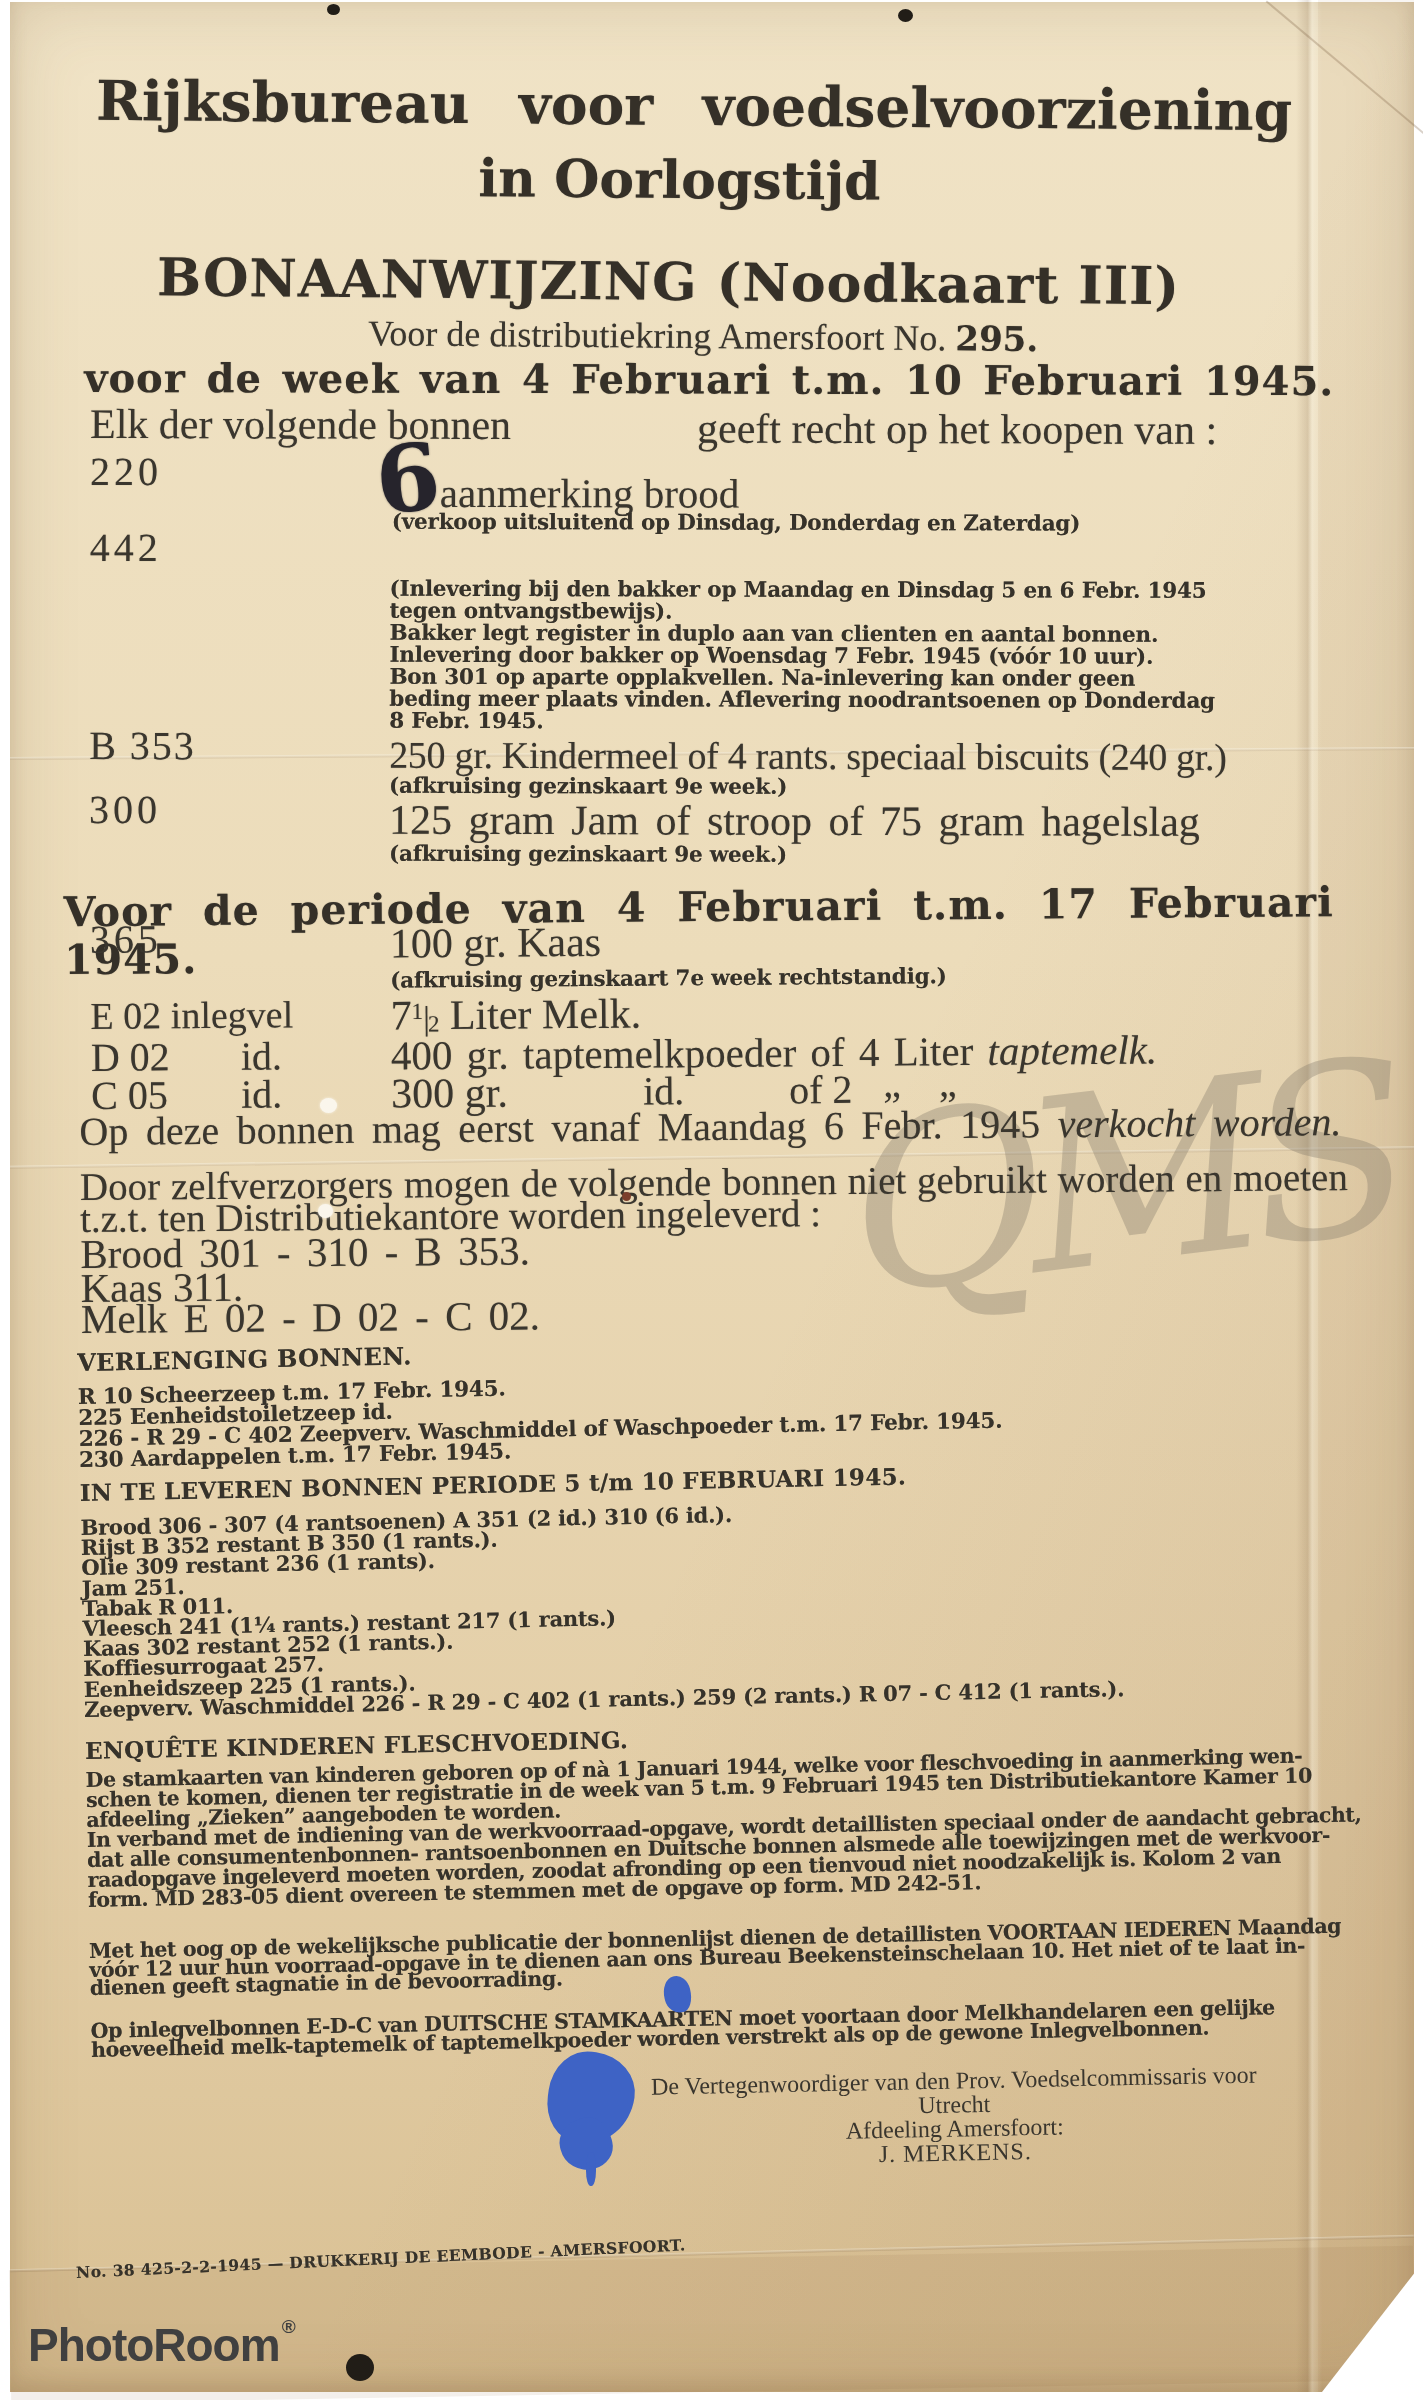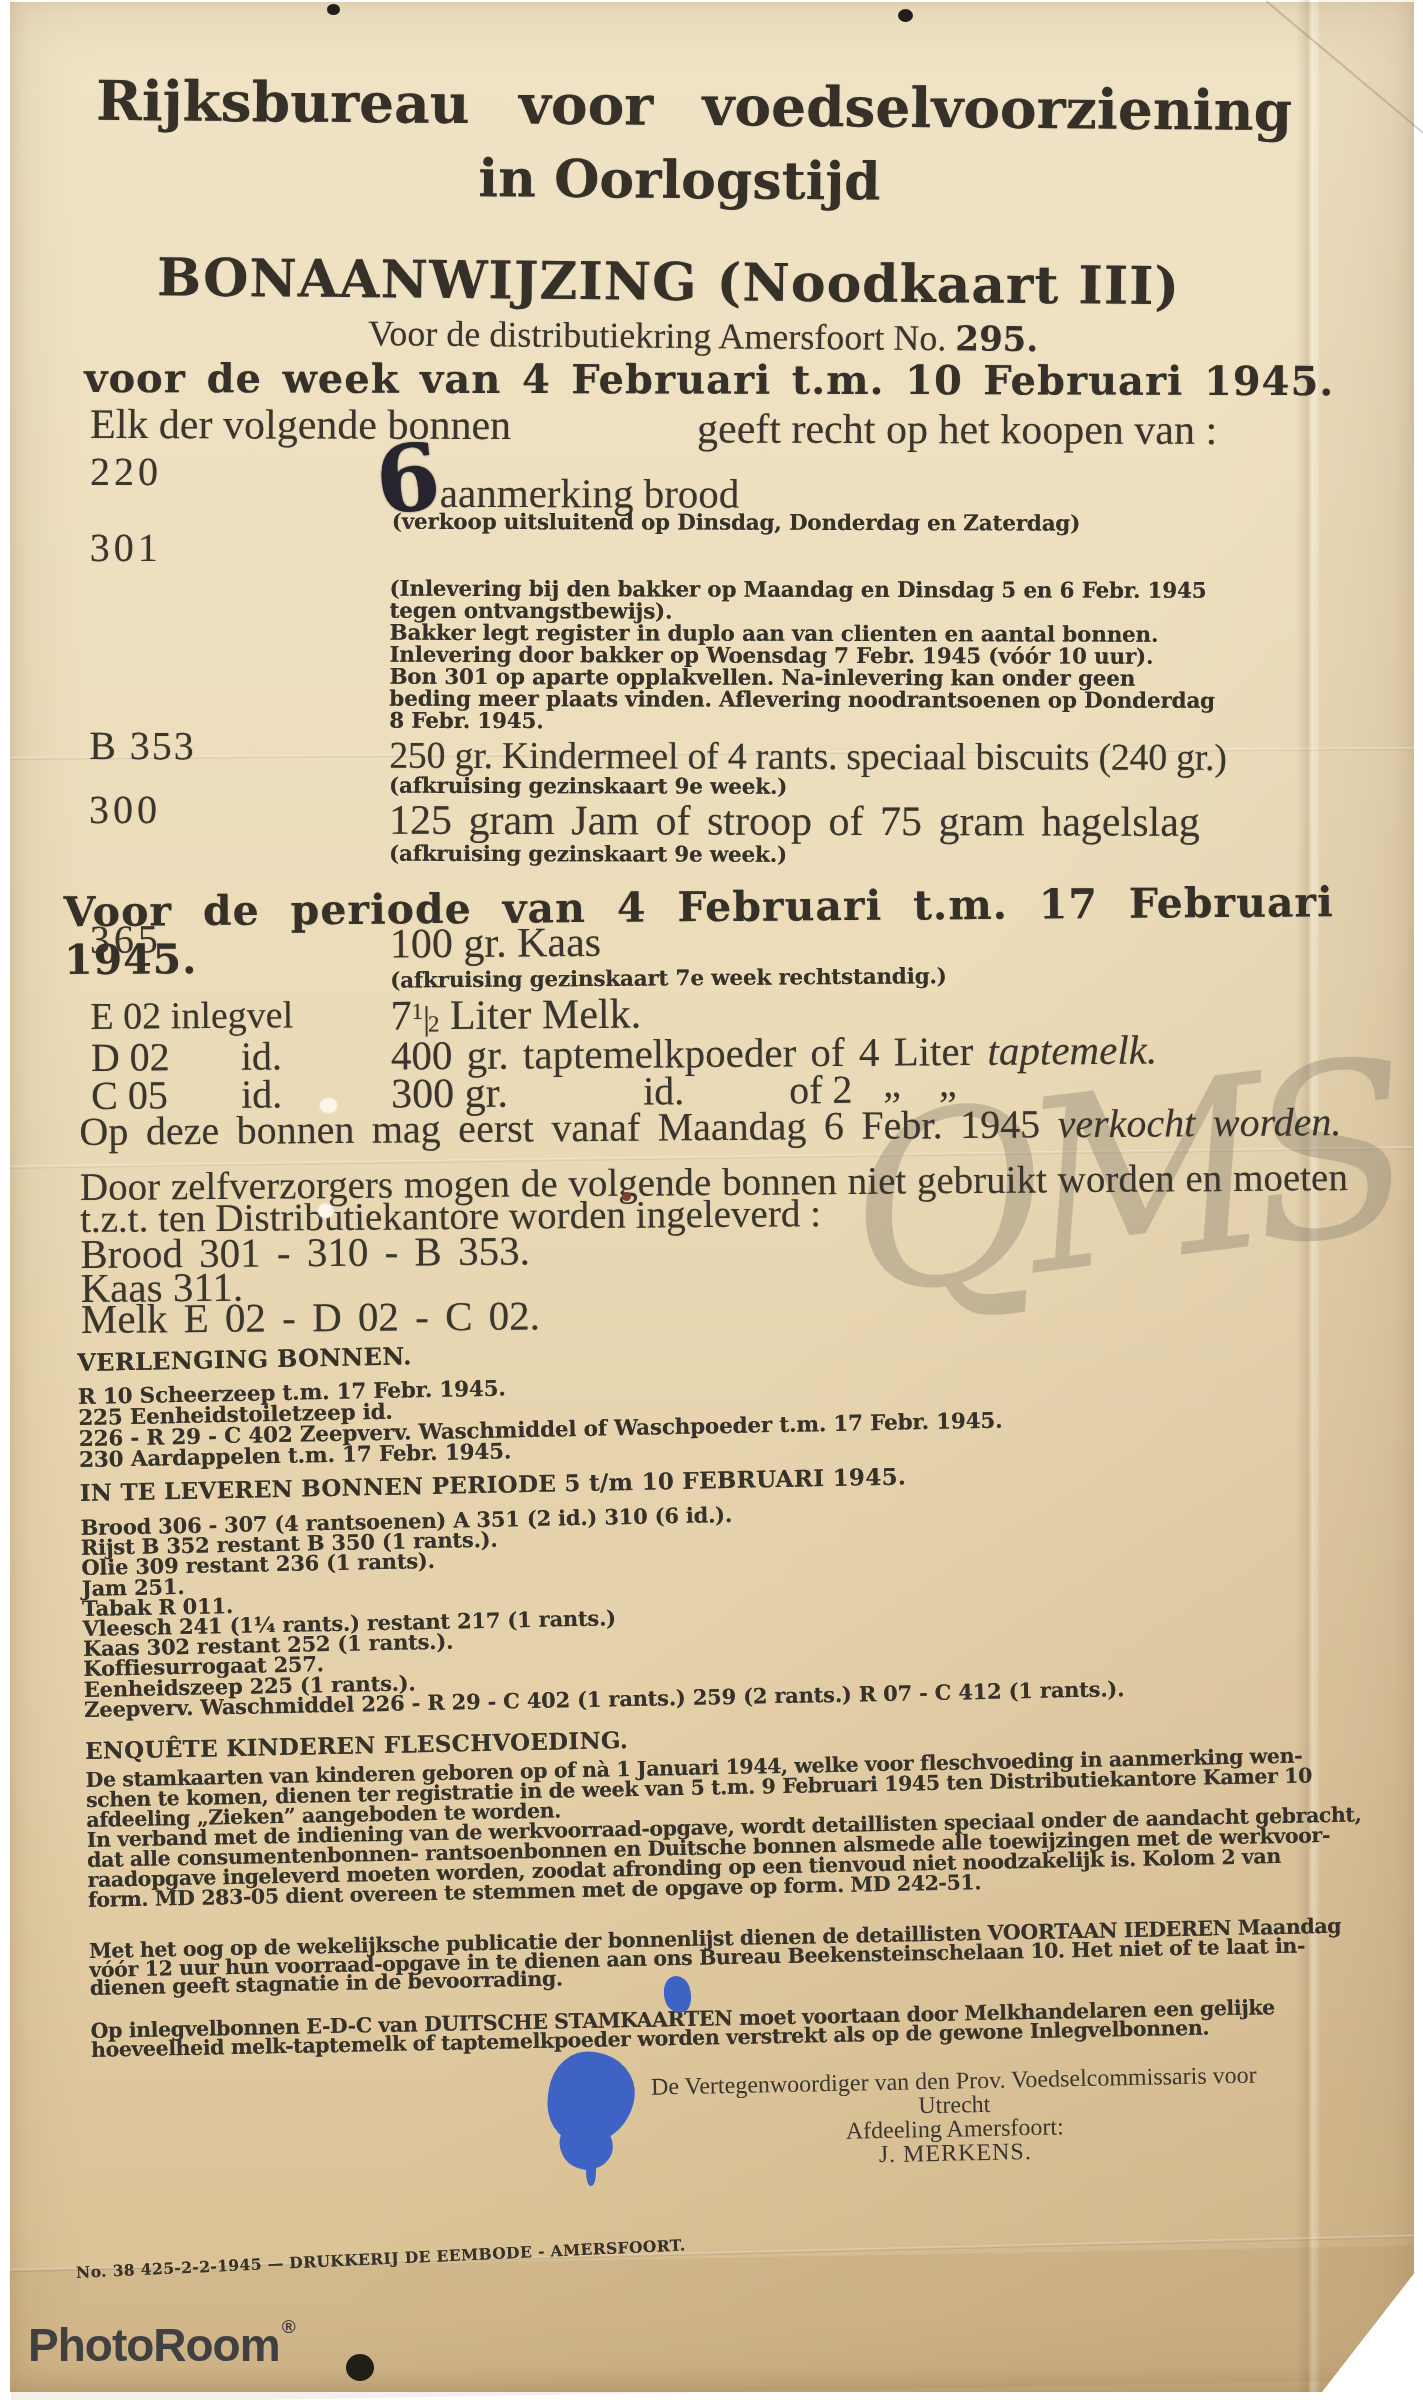--- a/index.html
+++ b/index.html
@@ -85,21 +85,21 @@
   <div class="rot rot-week txt">
     <div class="abs slab just" style="left:84px;top:354px;width:1250px;font-size:40px;letter-spacing:1px;">voor de week van 4 Februari t.m. 10 Februari 1945.</div>
     <div class="abs rom" style="left:90px;top:400px;font-size:42px;">Elk der volgende bonnen</div>
     <div class="abs rom" style="left:697px;top:403px;font-size:42px;">geeft recht op het koopen van :</div>
 
     <div class="abs rom" style="left:90px;top:448px;font-size:40px;letter-spacing:4px;">220</div>
     <div class="abs slab" style="left:376px;top:424px;font-size:92px;color:#26242c;transform:rotate(-6deg);text-shadow:0 0 2px rgba(38,36,44,.6);">6</div>
     <div class="abs rom" style="left:440px;top:468px;font-size:41px;">aanmerking brood</div>
     <div class="abs fine" style="left:392px;top:510px;">(verkoop uitsluitend op Dinsdag, Donderdag en Zaterdag)</div>
 
-    <div class="abs rom" style="left:90px;top:524px;font-size:40px;letter-spacing:4px;">301</div>
+    <div class="abs rom" style="left:90px;top:524px;font-size:40px;letter-spacing:4px;">442</div>
     <div class="abs" style="left:390px;top:577px;">
       <div class="fine">(Inlevering bij den bakker op Maandag en Dinsdag 5 en 6 Febr. 1945</div>
       <div class="fine">tegen ontvangstbewijs).</div>
       <div class="fine">Bakker legt register in duplo aan van clienten en aantal bonnen.</div>
       <div class="fine">Inlevering door bakker op Woensdag 7 Febr. 1945 (vóór 10 uur).</div>
       <div class="fine">Bon 301 op aparte opplakvellen. Na-inlevering kan onder geen</div>
       <div class="fine">beding meer plaats vinden. Aflevering noodrantsoenen op Donderdag</div>
       <div class="fine">8 Febr. 1945.</div>
     </div>
 

